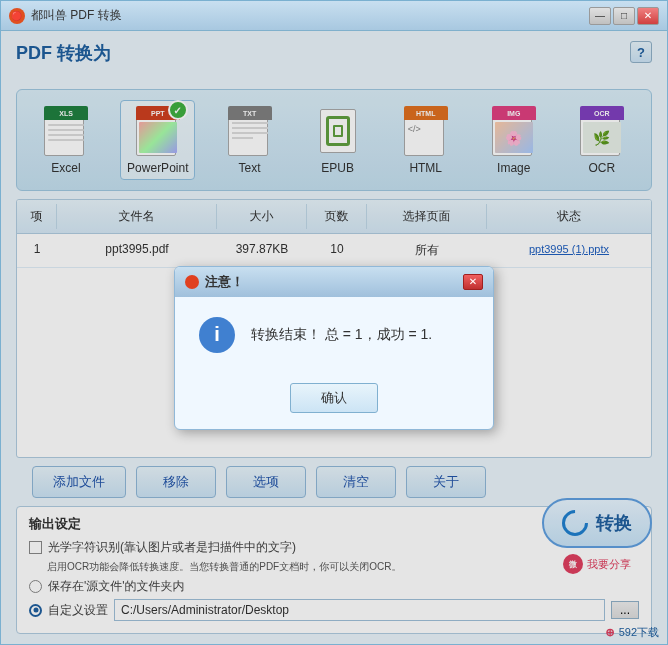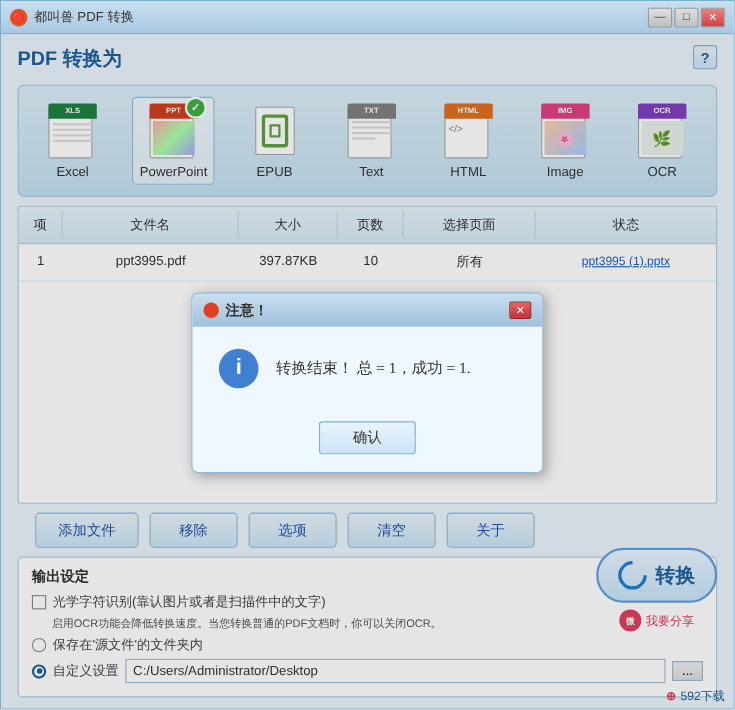--- a/index.html
+++ b/index.html
@@ -84,21 +84,21 @@
       display: flex;
       flex-direction: column;
       gap: 8px;
       position: relative;
     }
 
     .section-title {
       font-size: 18px;
       color: #2060a0;
       font-weight: bold;
-      margin-bottom: 4px;
+      margin-bottom: 16px;
     }
 
     .format-toolbar {
       background: linear-gradient(to bottom, #dbeef8, #c5e0f0);
       border: 1px solid #a0c8e0;
       border-radius: 6px;
       padding: 10px 8px;
       display: flex;
       align-items: center;
       gap: 6px;
@@ -517,21 +517,20 @@
       justify-content: center;
       font-size: 20px;
       color: white;
       font-weight: bold;
       flex-shrink: 0;
     }
 
     .dialog-message {
       font-size: 14px;
       color: #333;
-      font-family: Liberation Serif, serif;
     }
 
     .dialog-footer {
       padding: 10px 24px 16px;
       display: flex;
       justify-content: center;
     }
 
     .dialog-ok-btn {
       padding: 5px 30px;
@@ -609,51 +608,51 @@
             <div class="file-base"></div>
             <div class="file-header ppt-color" style="position:absolute;top:0;left:0;right:0;height:14px;border-radius:2px 2px 0 0;display:flex;align-items:center;justify-content:center;">
               <span class="file-header-text">PPT</span>
             </div>
 
             <div style="position:absolute;top:16px;left:3px;right:3px;bottom:3px;background:linear-gradient(135deg,#ffaaaa,#aaffaa,#aaaaff);border-radius:1px;"></div>
             <div class="badge-check"></div>
           </div>
         </div>
         <span class="format-label">PowerPoint</span>
+      </div>
+
+      <div class="format-item">
+        <div class="format-icon">
+          <div class="file-icon-wrapper">
+            <div class="file-base"></div>
+            <div class="file-header txt-color" style="position:absolute;top:0;left:0;right:0;height:14px;border-radius:2px 2px 0 0;display:flex;align-items:center;justify-content:center;">
+              <span class="file-header-text">TXT</span>
+            </div>
+            <div style="position:absolute;top:16px;left:4px;right:4px;">
+              <div style="height:2px;background:#ddd;margin-bottom:3px;"></div>
+              <div style="height:2px;background:#ddd;margin-bottom:3px;"></div>
+              <div style="height:2px;background:#ddd;margin-bottom:3px;"></div>
+              <div style="height:2px;background:#ddd;width:60%;"></div>
+            </div>
+          </div>
+        </div>
+        <span class="format-label">Text</span>
       </div>
 
       <div class="format-item">
         <div class="format-icon">
           <div style="width:44px;height:50px;display:flex;align-items:center;justify-content:center;">
             <div style="width:36px;height:44px;background:white;border:1.5px solid #aaa;border-radius:2px;display:flex;align-items:center;justify-content:center;">
               <div style="width:24px;height:30px;border:3px solid #60a040;border-radius:3px;display:flex;align-items:center;justify-content:center;">
                 <div style="width:10px;height:12px;border:2px solid #60a040;border-radius:1px;"></div>
               </div>
             </div>
           </div>
         </div>
         <span class="format-label">EPUB</span>
-      </div>
-
-      <div class="format-item">
-        <div class="format-icon">
-          <div class="file-icon-wrapper">
-            <div class="file-base"></div>
-            <div class="file-header txt-color" style="position:absolute;top:0;left:0;right:0;height:14px;border-radius:2px 2px 0 0;display:flex;align-items:center;justify-content:center;">
-              <span class="file-header-text">TXT</span>
-            </div>
-            <div style="position:absolute;top:16px;left:4px;right:4px;">
-              <div style="height:2px;background:#ddd;margin-bottom:3px;"></div>
-              <div style="height:2px;background:#ddd;margin-bottom:3px;"></div>
-              <div style="height:2px;background:#ddd;margin-bottom:3px;"></div>
-              <div style="height:2px;background:#ddd;width:60%;"></div>
-            </div>
-          </div>
-        </div>
-        <span class="format-label">Text</span>
       </div>
 
       <div class="format-item">
         <div class="format-icon">
           <div class="file-icon-wrapper">
             <div class="file-base"></div>
             <div class="file-header html-color" style="position:absolute;top:0;left:0;right:0;height:14px;border-radius:2px 2px 0 0;display:flex;align-items:center;justify-content:center;">
               <span class="file-header-text">HTML</span>
             </div>
             <div style="position:absolute;top:18px;left:4px;right:4px;font-size:9px;color:#888;">&lt;/&gt;</div>

